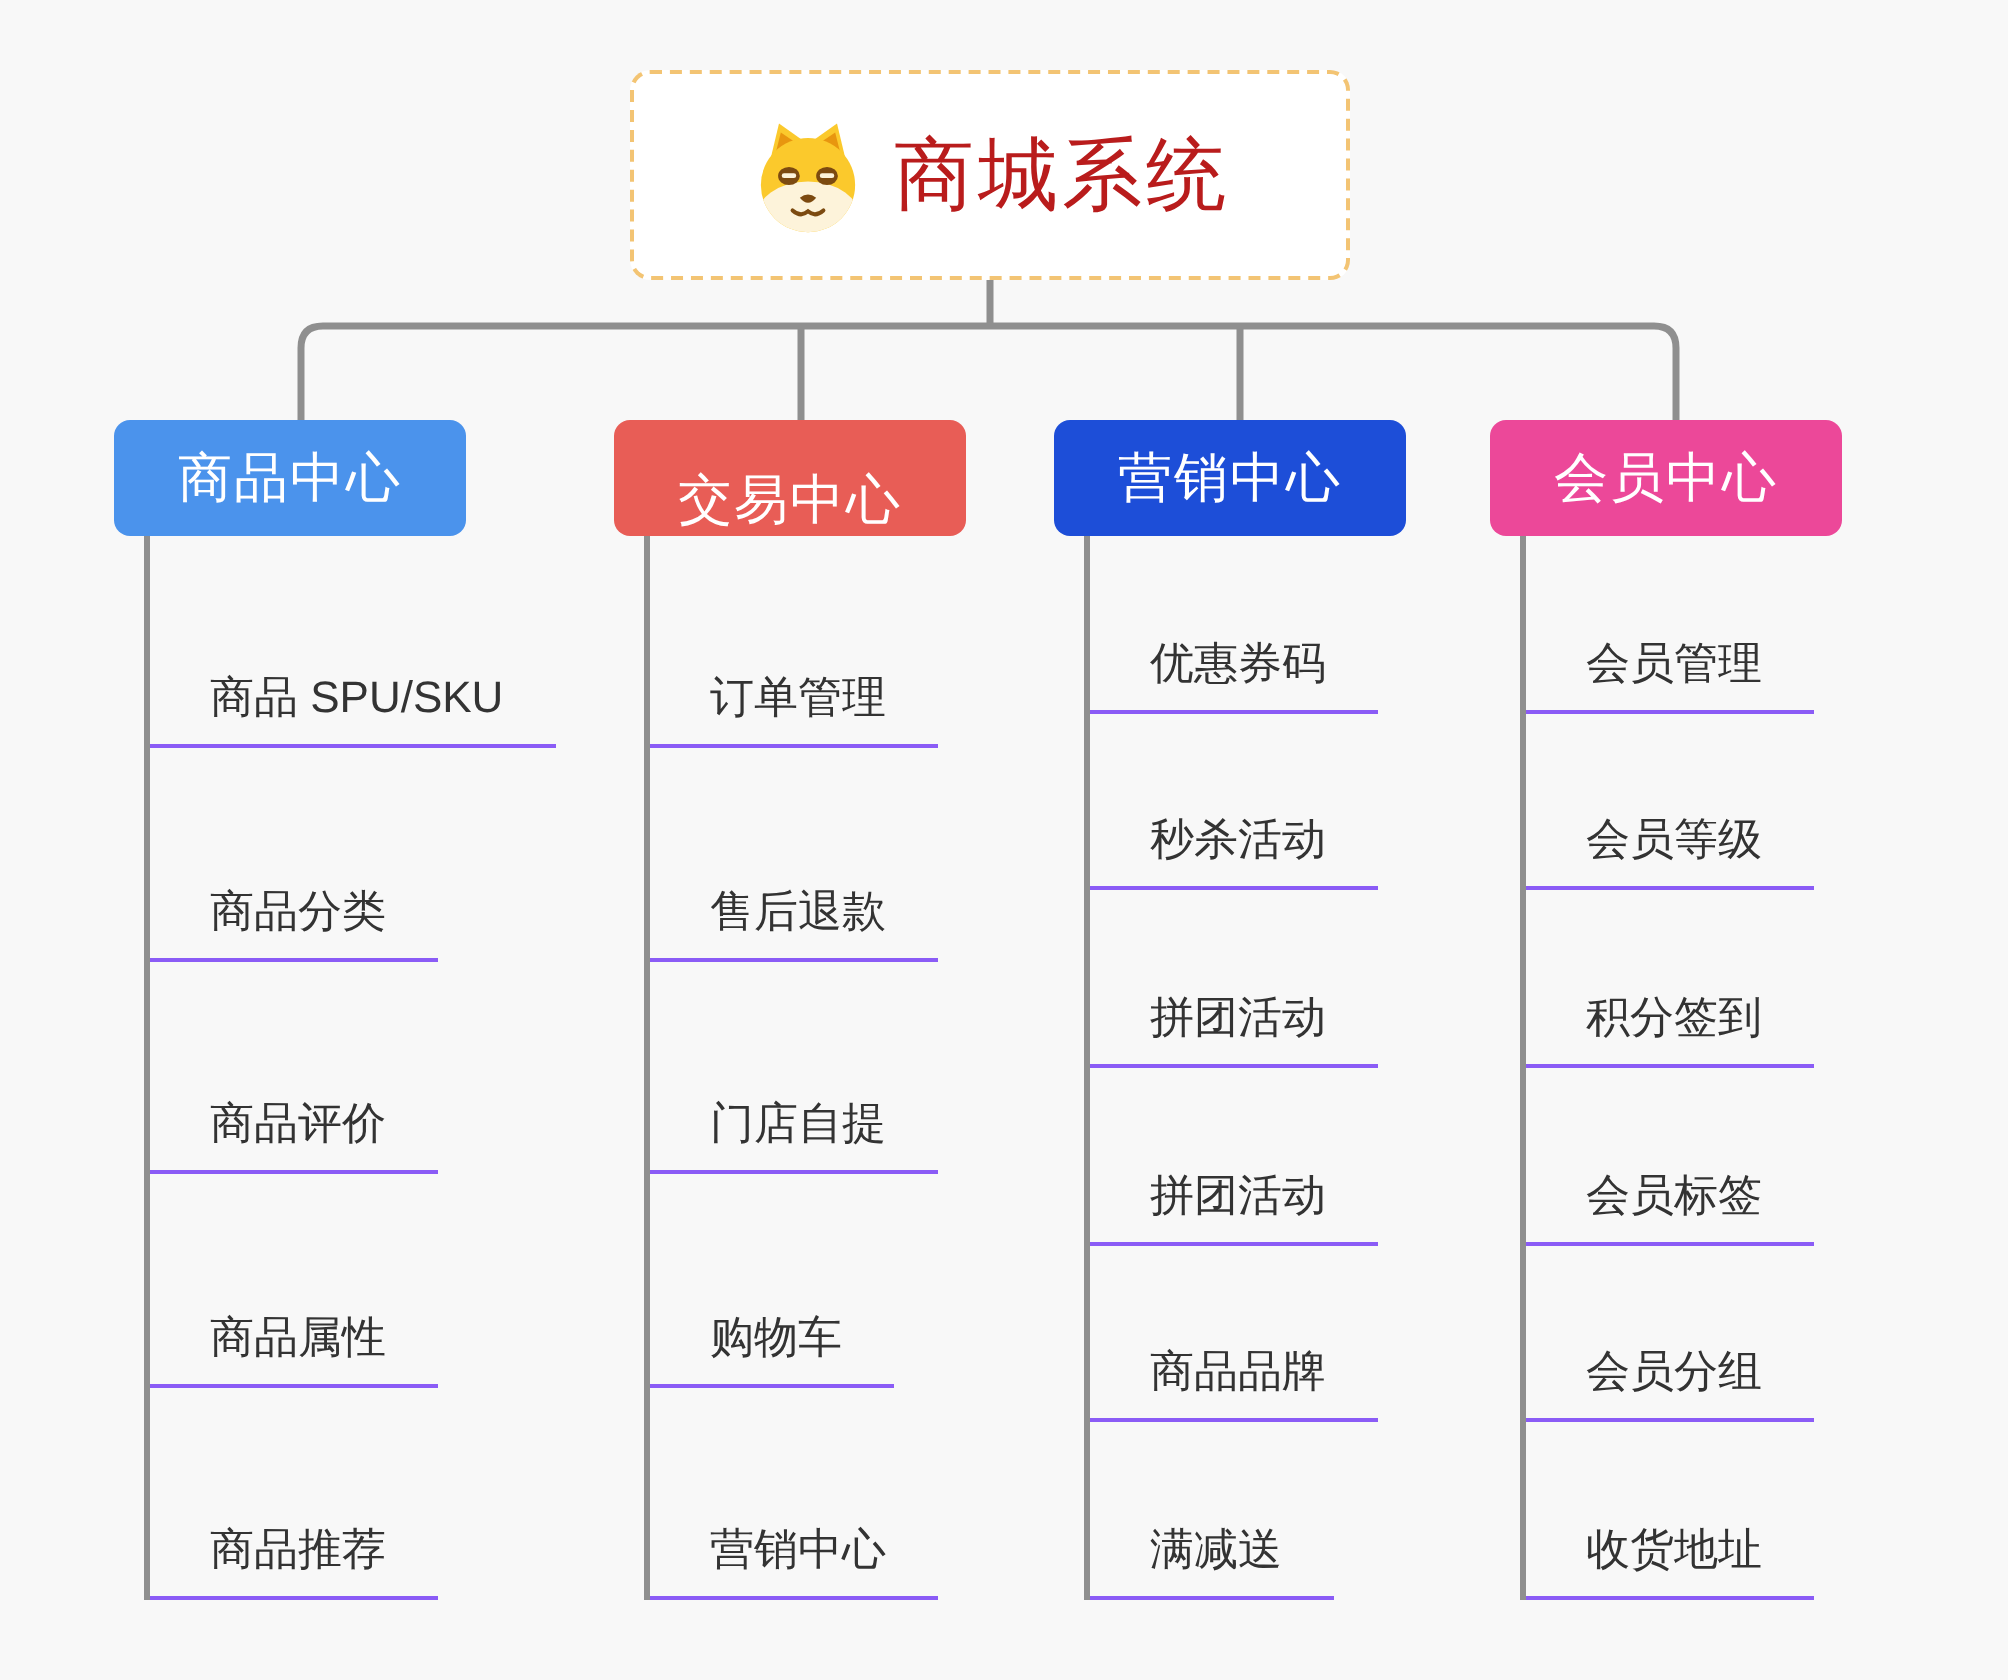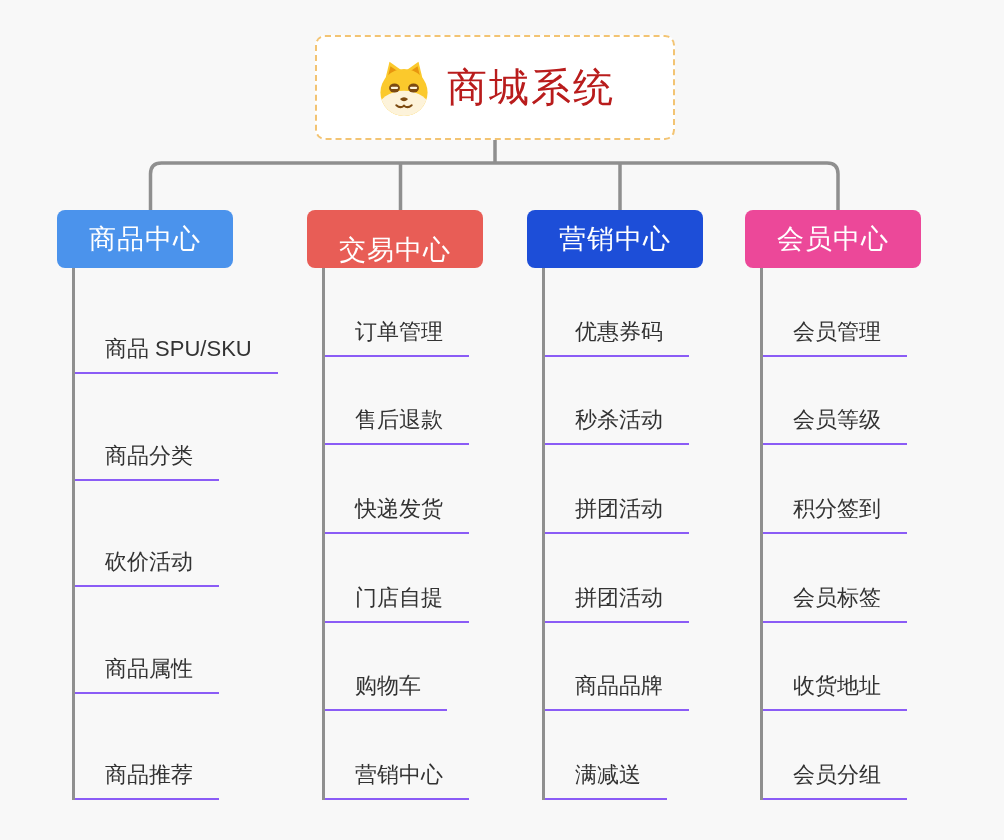--- a/index.html
+++ b/index.html
@@ -135,21 +135,21 @@
     <div class="branch-items">
   <div class="leaf">
     <span class="leaf-label">商品 SPU/SKU</span>
   </div>
 
   <div class="leaf">
     <span class="leaf-label">商品分类</span>
   </div>
 
   <div class="leaf">
-    <span class="leaf-label">砍价活动</span>
+    <span class="leaf-label">商品评价</span>
   </div>
 
   <div class="leaf">
     <span class="leaf-label">商品属性</span>
   </div>
 
   <div class="leaf">
     <span class="leaf-label">商品推荐</span>
   </div>
 
@@ -162,23 +162,20 @@
     </div>
     <div class="branch-items">
   <div class="leaf">
     <span class="leaf-label">订单管理</span>
   </div>
 
   <div class="leaf">
     <span class="leaf-label">售后退款</span>
   </div>
 
-  <div class="leaf">
-    <span class="leaf-label">快递发货</span>
-  </div>
 
   <div class="leaf">
     <span class="leaf-label">门店自提</span>
   </div>
 
   <div class="leaf">
     <span class="leaf-label">购物车</span>
   </div>
 
   <div class="leaf">
@@ -233,22 +230,22 @@
 
   <div class="leaf">
     <span class="leaf-label">积分签到</span>
   </div>
 
   <div class="leaf">
     <span class="leaf-label">会员标签</span>
   </div>
 
   <div class="leaf">
+    <span class="leaf-label">会员分组</span>
+  </div>
+
+  <div class="leaf">
     <span class="leaf-label">收货地址</span>
   </div>
-
-  <div class="leaf">
-    <span class="leaf-label">会员分组</span>
-  </div>
 </div>
   </div>
 </div>
 </div>
 
 </body></html>

